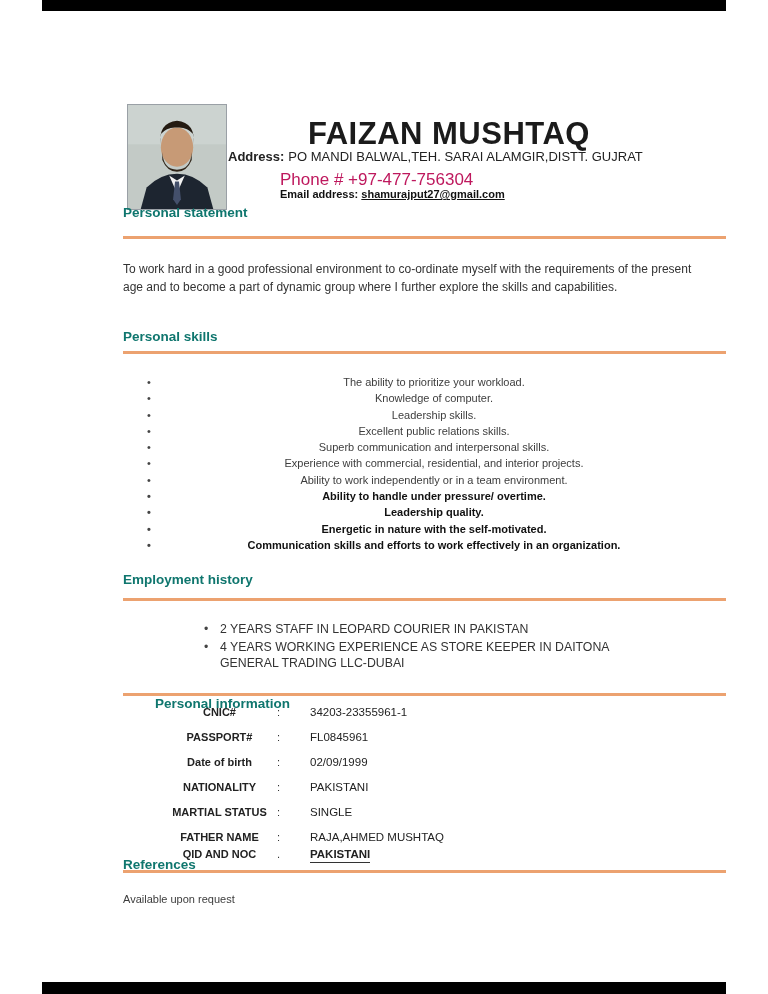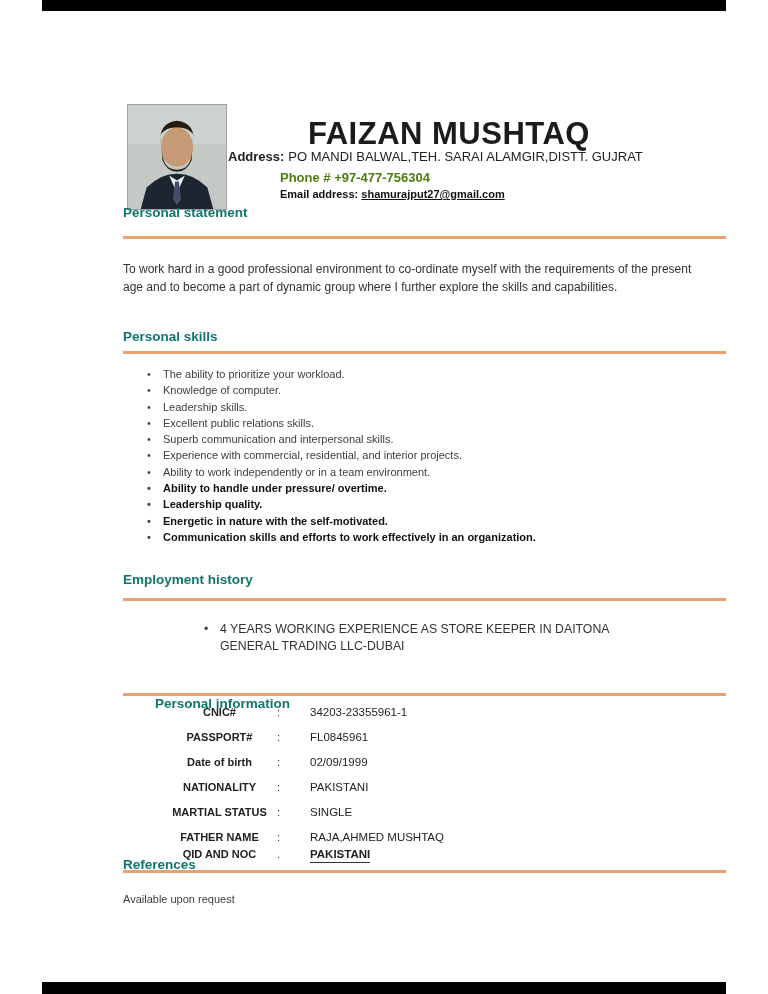--- a/index.html
+++ b/index.html
@@ -14,41 +14,41 @@
   .bar.bottom { bottom:0; height:12px; }
 
   .photo { position:absolute; left:85px; top:104px; width:100px; height:106px;
            border:1px solid #9aa0a6; overflow:hidden; background:#c2c9c6; }
   .photo svg { display:block; width:100%; height:100%; }
 
   .name { position:absolute; left:266px; top:116px; font-size:31px; font-weight:bold;
           color:#1b1b1b; letter-spacing:0.5px; white-space:nowrap; }
   .addr { position:absolute; left:186px; top:149px; font-size:13px; color:#222; white-space:nowrap; }
   .addr .b { font-weight:bold; margin-right:4px; }
-  .phone { position:absolute; left:238px; top:170px; font-size:13px; font-weight:bold; color:#4d7c0f; }
+  .phone { position:absolute; left:238px; top:170px; font-size:17px; font-weight:normal; color:#be185d; }
   .email { position:absolute; left:238px; top:188px; font-size:11px; font-weight:bold; color:#111; }
   .email a { color:#111; text-decoration:underline; }
 
   .heading { position:absolute; left:81px; font-size:13.5px; font-weight:bold; color:#0f766e; white-space:nowrap; }
   .rule { position:absolute; left:81px; width:610px; height:3px; background:#eca270; }
 
   .h-ps  { top:205px; }  .r-ps  { top:236px; }
   .h-sk  { top:329px; }  .r-sk  { top:351px; }
   .h-eh  { top:572px; }  .r-eh  { top:598px; }
   .h-pi  { top:696px;padding-left:32px; }  .r-pi  { top:693px; }
   .h-ref { top:857px; }  .r-ref { top:870px; }
 
   .statement { position:absolute; left:81px; top:260px; width:578px;
                font-size:12px; line-height:18px; color:#333; }
 
   ul.blist { list-style:none; position:absolute; }
   ul.blist li { position:relative; padding-left:18px; }
   ul.blist li::before { content:"•"; position:absolute; left:2px; top:0; color:#444; }
 
-  ul.skills { left:103px; top:366px; width:560px; }
+  ul.skills { left:103px; top:374px; width:560px;text-align:center; }
   ul.skills li { font-size:11px; line-height:16.3px; color:#3d3d3d; }
   ul.skills li.strong { color:#111; font-weight:bold; }
 
   ul.jobs { left:160px; top:621px; width:452px; }
   ul.jobs li { font-size:12.3px; line-height:16.5px; color:#333; margin-bottom:1px; }
 
   .info { position:absolute; left:120px; top:706px; width:480px; }
   .irow { display:grid; grid-template-columns:115px 33px auto; font-size:11px;
           line-height:13px; margin-bottom:12px; color:#222; }
   .irow .il { font-weight:bold;text-align:center; }
@@ -110,20 +110,21 @@
     <li class="strong">Ability to handle under pressure/ overtime.</li>
     <li class="strong">Leadership quality.</li>
     <li class="strong">Energetic in nature with the self-motivated.</li>
     <li class="strong">Communication skills and efforts to work effectively in an organization.</li>
   </ul>
 
   <div class="heading h-eh">Employment history</div>
   <div class="rule r-eh"></div>
 
   <ul class="blist jobs">
+    <li>2 YEARS STAFF IN LEOPARD COURIER IN PAKISTAN</li>
     <li>4 YEARS WORKING EXPERIENCE AS STORE KEEPER IN DAITONA GENERAL TRADING LLC-DUBAI</li>
   </ul>
 
   <div class="heading h-pi">Personal information</div>
   <div class="rule r-pi"></div>
 
   <div class="info">
     <div class="irow">
       <span class="il">CNIC#</span>
       <span class="isep">:</span>

